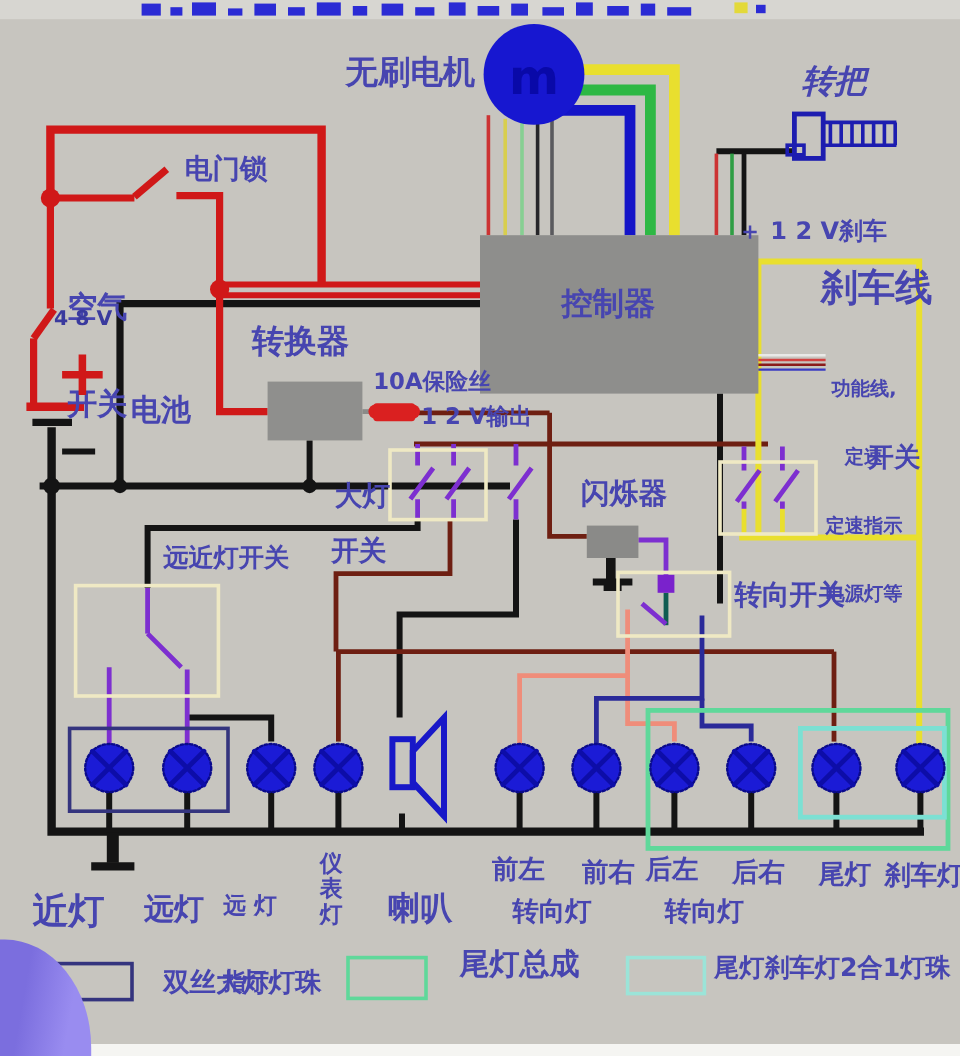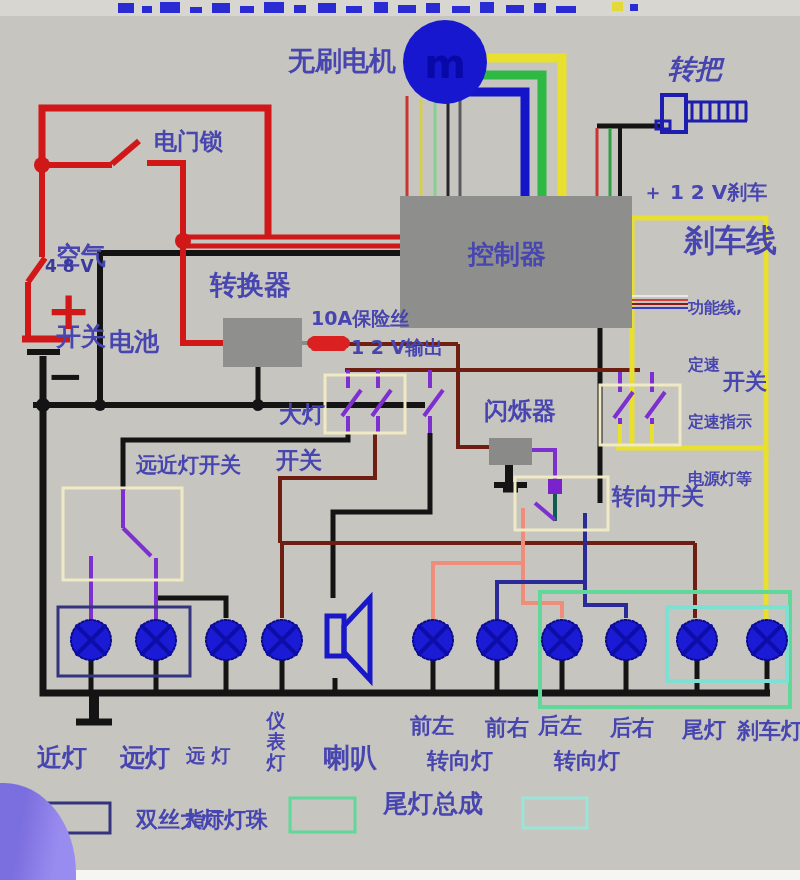--- a/index.html
+++ b/index.html
@@ -251,51 +251,52 @@
     <span>开关</span>
   </div>
   <div class="lbl" style="left:45px;top:257px;font-size:17px;color:#3a3a9e;">4 8 V</div>
   <div class="lbl plus-sym" style="left:46px;top:282px;font-size:54px;">+</div>
   <div class="lbl minus-sym" style="left:47px;top:352px;font-size:44px;">−</div>
   <div class="lbl" style="left:109px;top:328px;font-size:25px;">电池</div>
   <div class="lbl" style="left:210px;top:270px;font-size:27px;">转换器</div>
   <div class="lbl" style="left:311px;top:308px;font-size:19px;">10A保险丝</div>
   <div class="lbl" style="left:351px;top:337px;font-size:19px;">1 2 V输出</div>
   <div class="lbl" style="left:468px;top:240px;font-size:26px;">控制器</div>
-  <div class="lbl" style="left:643px;top:182px;font-size:20px;">＋ 1 2 V刹车</div>
+  <div class="lbl" style="left:615px;top:182px;font-size:20px;">＋ 1 2 V刹车</div>
   <div class="lbl" style="left:684px;top:224px;font-size:31px;">刹车线</div>
-  <div class="lbl" style="left:688px;top:260px;font-size:16px;line-height:19px;">
+  <div class="lbl" style="left:688px;top:276px;font-size:16px;line-height:19px;text-align:center;">
     <span>功能线,</span>
     <span>定速</span>
     <span>定速指示</span>
     <span>电源灯等</span>
   </div>
   <div class="lbl" style="left:723px;top:370px;font-size:22px;">开关</div>
   <div class="lbl" style="left:279px;top:402px;font-size:23px;">大灯</div>
   <div class="lbl" style="left:276px;top:448px;font-size:23px;">开关</div>
   <div class="lbl" style="left:484px;top:399px;font-size:24px;">闪烁器</div>
   <div class="lbl" style="left:136px;top:454px;font-size:21px;">远近灯开关</div>
   <div class="lbl" style="left:612px;top:484px;font-size:23px;">转向开关</div>
 
-  <div class="lbl" style="left:37px;top:744px;font-size:25px;">近灯</div>
+  <div class="lbl" style="left:27px;top:744px;font-size:30px;">近灯</div>
   <div class="lbl" style="left:120px;top:744px;font-size:25px;">远灯</div>
   <div class="lbl" style="left:186px;top:703px;font-size:19px;line-height:21px;">
     <span>远 灯</span>
     <span>指示</span>
     <span>灯</span>
   </div>
   <div class="lbl vert" style="left:264px;top:710px;font-size:19px;line-height:21px;">仪表灯</div>
   <div class="lbl" style="left:323px;top:743px;font-size:27px;">喇叭</div>
   <div class="lbl" style="left:410px;top:714px;font-size:22px;">前左</div>
   <div class="lbl" style="left:485px;top:716px;font-size:22px;">前右</div>
   <div class="lbl" style="left:538px;top:714px;font-size:22px;">后左</div>
   <div class="lbl" style="left:610px;top:716px;font-size:22px;">后右</div>
   <div class="lbl" style="left:682px;top:718px;font-size:22px;">尾灯</div>
   <div class="lbl" style="left:737px;top:719px;font-size:22px;">刹车灯</div>
   <div class="lbl" style="left:427px;top:749px;font-size:22px;">转向灯</div>
   <div class="lbl" style="left:554px;top:749px;font-size:22px;">转向灯</div>
 
   <div class="lbl" style="left:136px;top:808px;font-size:22px;">双丝大灯灯珠</div>
   <div class="lbl" style="left:383px;top:790px;font-size:25px;">尾灯总成</div>
+  <div class="lbl" style="left:595px;top:795px;font-size:21px;">尾灯刹车灯2合1灯珠</div>
 
 
   <div class="blob"></div>
 </div>
 
 </body></html>

